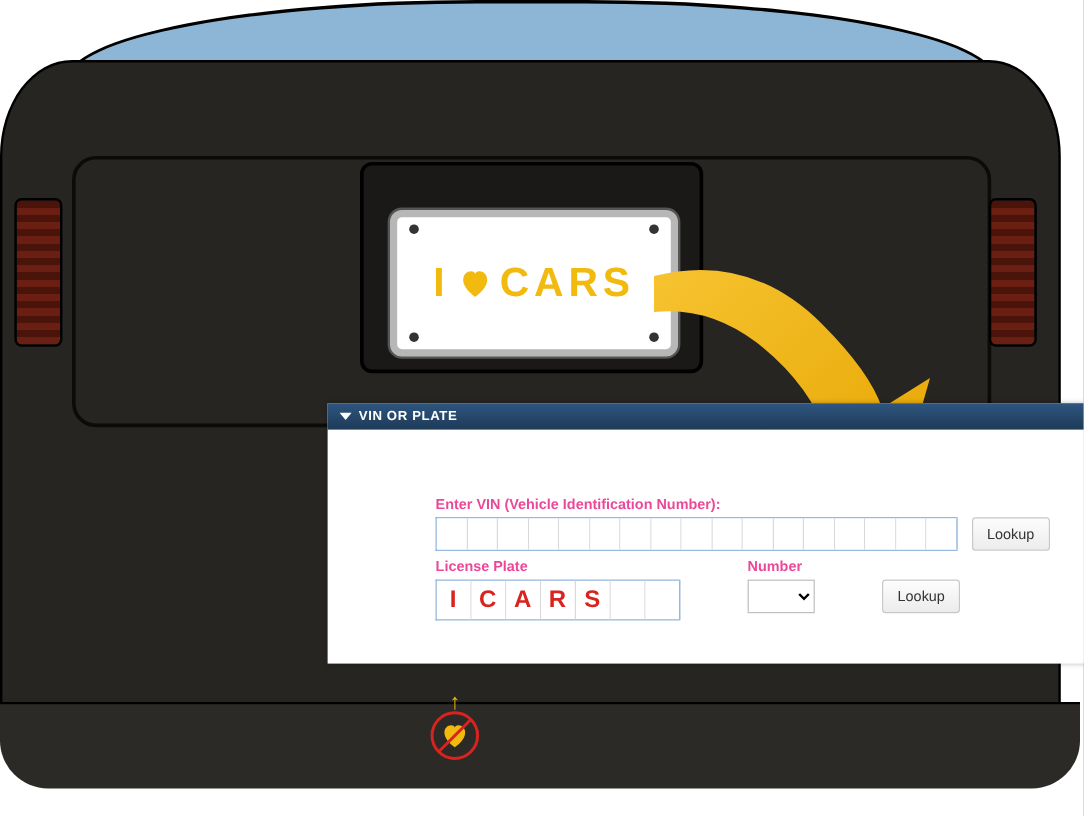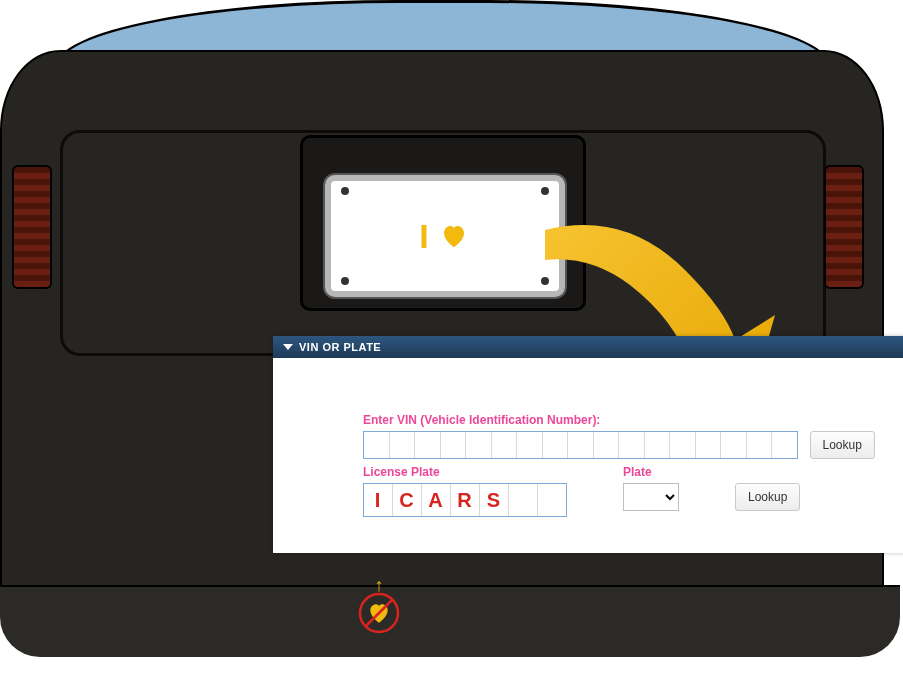--- a/index.html
+++ b/index.html
@@ -296,20 +296,21 @@
     <span class="plate-screw screw-tl"></span>
     <span class="plate-screw screw-tr"></span>
     <span class="plate-screw screw-bl"></span>
     <span class="plate-screw screw-br"></span>
     <span>I</span>
     <span class="heart-icon">
       <svg viewBox="0 0 24 24">
           <path fill="#f2b90f" d="M12 21s-8-5.3-8-11.2C4 6.1 6.6 4 9.2 4c1.6 0 2.9.9 2.8 2 0-1.1 1.2-2 2.8-2C17.4 4 20 6.1 20 9.8 20 15.7 12 21 12 21z"></path>
         </svg>
     </span>
+    <span>CARS</span>
   </div>
   <div class="bumper"></div>
 
   <svg class="arrow" viewBox="0 0 260 230">
     <defs>
       <linearGradient id="g" x1="0" y1="0" x2="1" y2="1">
         <stop offset="0" stop-color="#f6c330"></stop>
         <stop offset="1" stop-color="#e6a500"></stop>
       </linearGradient>
     </defs>
@@ -359,21 +360,21 @@
             <div class="cell">I</div>
             <div class="cell">C</div>
             <div class="cell">A</div>
             <div class="cell">R</div>
             <div class="cell">S</div>
             <div class="cell"></div>
             <div class="cell"></div>
           </div>
       </div>
       <div class="col">
-        <div class="field-label">Plate</div>
+        <div class="field-label">Number</div>
         <select class="state-select">
           <option></option>
         </select>
       </div>
       <div class="col">
         <div class="field-label" style="visibility:hidden">.</div>
         <button class="btn">Lookup</button>
       </div>
     </div>
 

